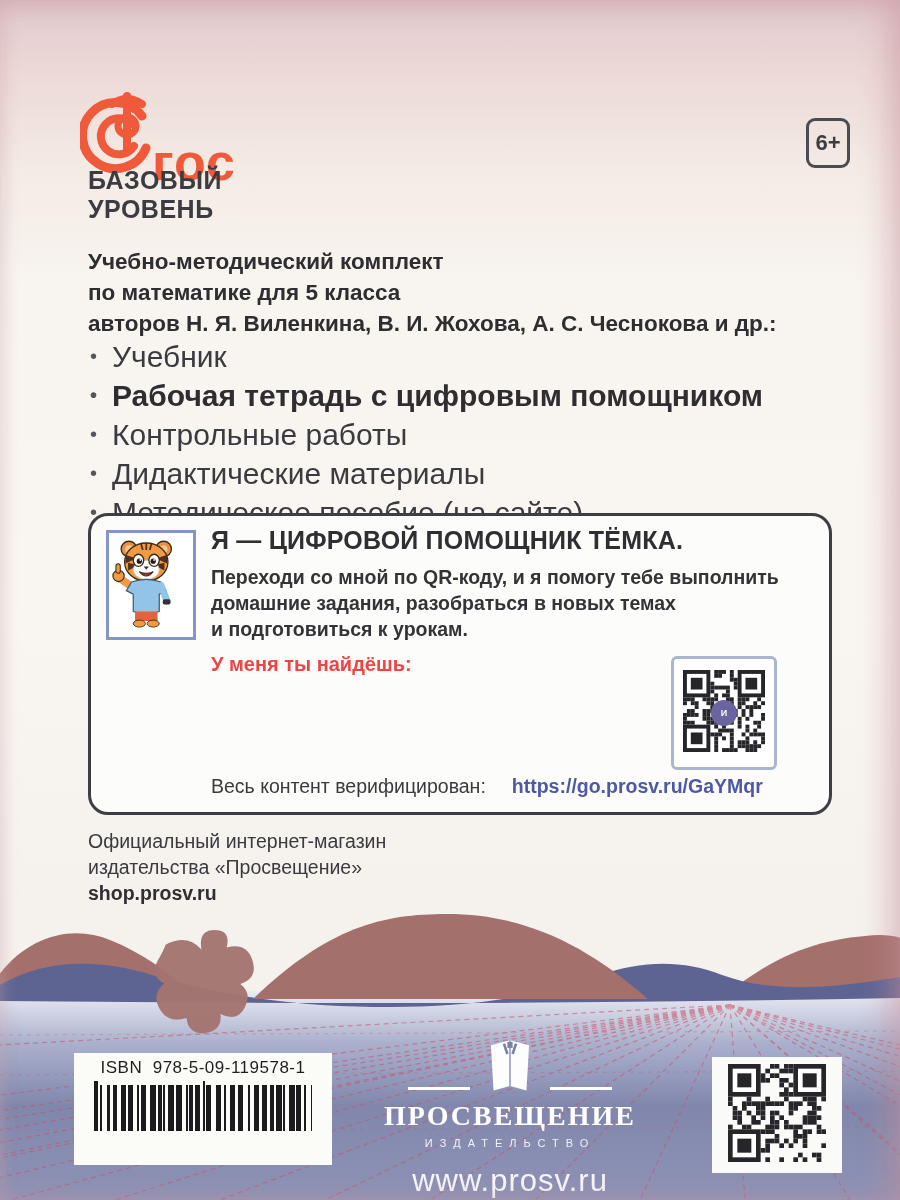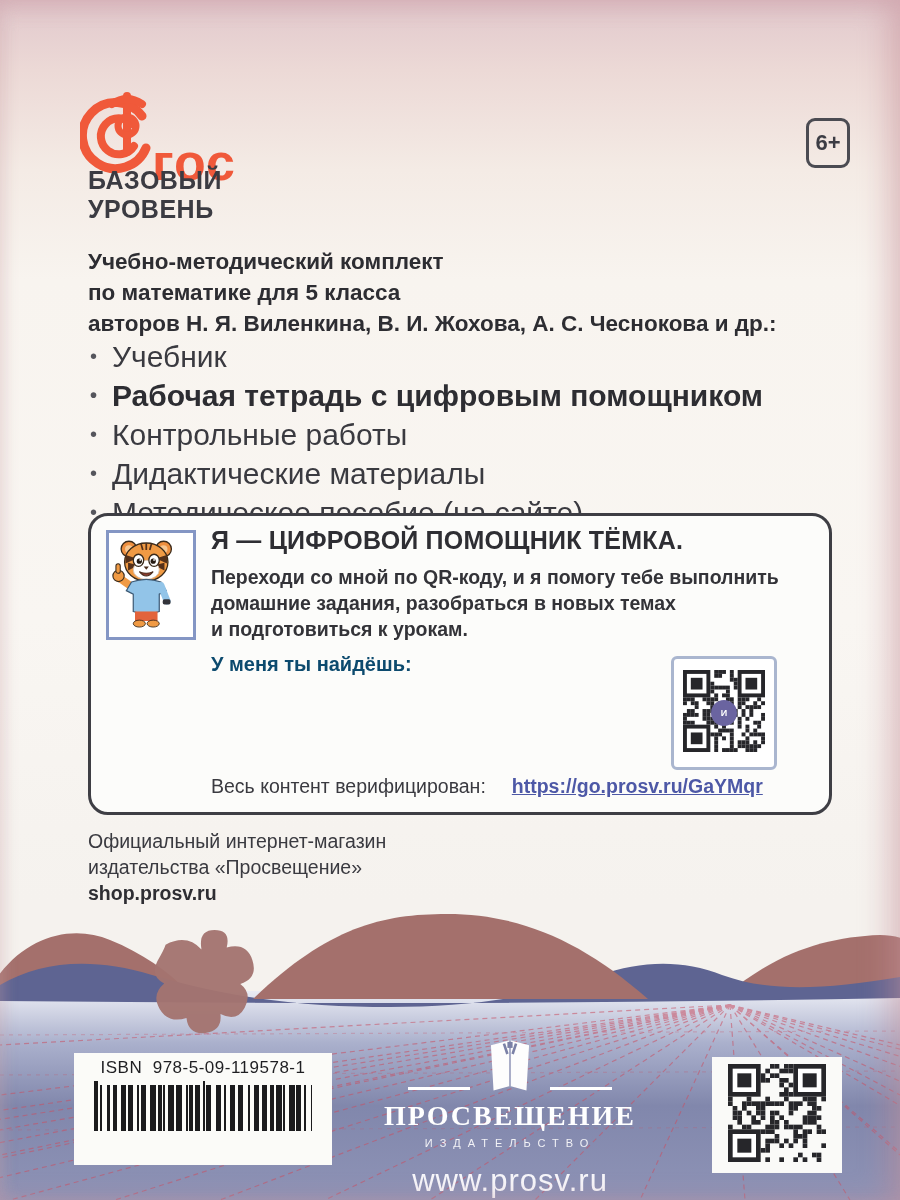--- a/index.html
+++ b/index.html
@@ -28,31 +28,31 @@
   .kit li.bold{font-weight:bold;color:#2d2d32;}
   
   .helper{
     position:absolute;left:88px;top:513px;width:738px;height:296px;
     border:3px solid #3e3e44;border-radius:20px;background:#fcfcfa;z-index:5;
   }
   .tiger-frame{position:absolute;left:15px;top:14px;width:84px;height:104px;border:3px solid #8496c4;background:#fff;overflow:hidden;}
   .helper-content{position:absolute;left:120px;top:10px;right:16px;}
   .helper-title{font-size:25px;font-weight:bold;color:#2e2e33;letter-spacing:.2px;}
   .helper-par{margin-top:9px;font-size:19.5px;font-weight:bold;color:#333338;line-height:26px;}
-  .find-heading{margin-top:11px;font-size:20px;font-weight:bold;color:#0c4a6e;}
+  .find-heading{margin-top:11px;font-size:20px;font-weight:bold;color:#ef4444;}
   .find-list{list-style:none;margin:8px 0 0 4px;padding:0;font-size:20px;color:#3a3a40;}
   .find-list li{position:relative;padding-left:20px;margin-bottom:10px;line-height:23px;}
   .find-list li::before{content:"▶";position:absolute;left:0;top:3px;font-size:12px;color:#4d58a6;}
   .qr-frame{
     position:absolute;right:52px;top:140px;width:100px;height:108px;border:3px solid #aab6cf;border-radius:6px;
     background:#fff;display:flex;align-items:center;justify-content:center;
   }
   .qr-center{position:absolute;width:26px;height:26px;border-radius:50%;background:#6a64a0;display:flex;align-items:center;justify-content:center;color:#fff;font-size:9px;font-weight:bold;}
   .verified{position:absolute;left:120px;bottom:14px;font-size:19.5px;color:#3a3a40;}
-  .verified .url{font-weight:bold;color:#4d58a6;margin-left:26px;text-decoration:underline;}
+  .verified .url{font-weight:bold;color:#4d58a6;margin-left:26px;}
   
   .shop{position:absolute;left:88px;top:828px;font-size:19.5px;color:#3a3a40;line-height:26px;}
   .shop .url{font-weight:bold;color:#2e2e33;}
   
   .scene{position:absolute;left:0;top:895px;width:900px;height:305px;z-index:1;}
   
   .barcode-box{
     position:absolute;left:74px;top:1053px;width:258px;height:112px;background:#fbfbf8;z-index:10;
     display:flex;flex-direction:column;align-items:center;padding-top:5px;box-sizing:border-box;
   }

